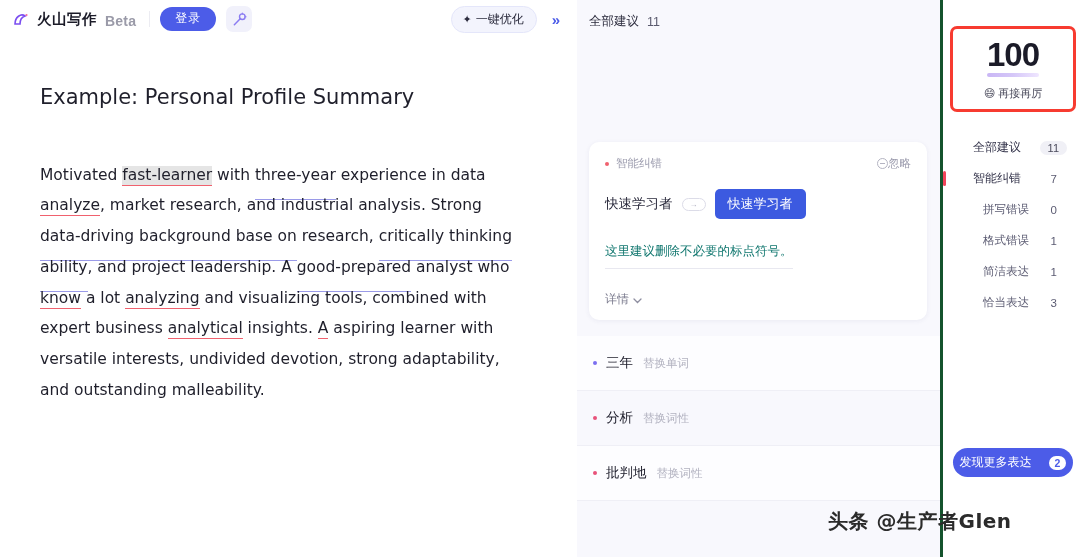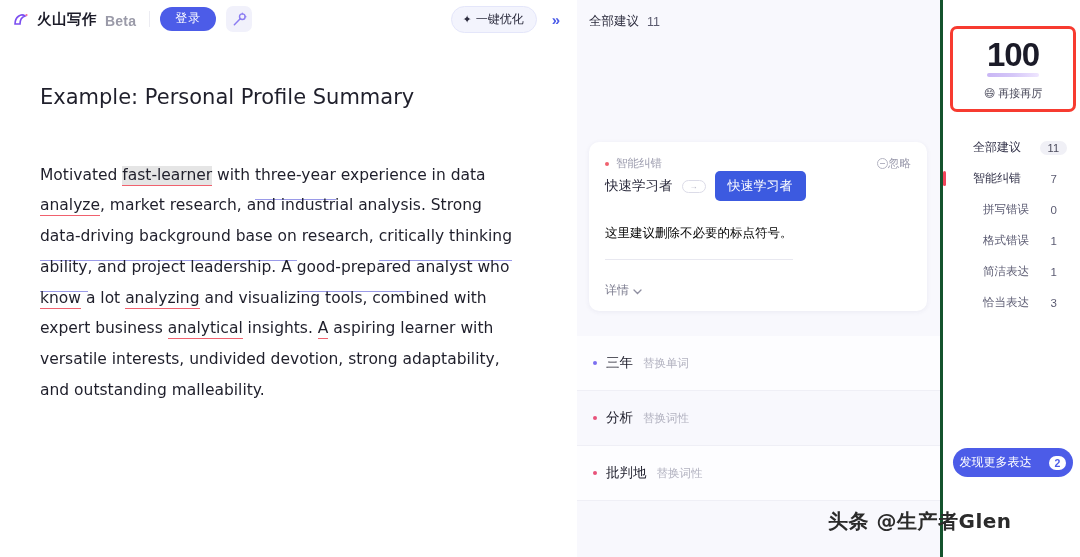--- a/index.html
+++ b/index.html
@@ -91,34 +91,34 @@
     align-items: center; gap: 0; cursor: pointer;
   }
   .ignore-icon {
     width: 11px; height: 11px; border: 1px solid #b4b4c2; border-radius: 50%;
     position: relative;
   }
   .ignore-icon::after {
     content: ""; position: absolute; left: 2px; top: 4px; width: 5px; height: 1px;
     background: #b4b4c2;
   }
-  .card-row { display: flex; align-items: center; gap: 9px; }
+  .card-row { display: flex; align-items: center; gap: 9px; margin-top: 18px; }
   .old-text { font-size: 13.5px; color: #2b2b3d; }
   .arrow-pill {
     width: 24px; height: 13px; border: 1px solid #dcdce8; border-radius: 7px;
     display: flex; align-items: center; justify-content: center;
     font-size: 8px; color: #b0b0c0;
   }
   .new-btn {
     background: #3c5ae0; color: #fff; font-size: 13px; border: none;
     border-radius: 5px; padding: 6px 13px; cursor: pointer; font-weight: 500;
   }
   .card-desc {
-    margin-top: 22px; font-size: 12.5px; color: #000000; line-height: 1.6;
-    border-bottom: 1px solid #e8e8f0; display: inline-block; padding-bottom: 16px;
+    margin-top: 22px; font-size: 12.5px; color: #0f766e; line-height: 1.6;
+    border-bottom: 1px solid #e8e8f0; display: inline-block; padding-bottom: 7px;
   }
   .card-more {
     margin-top: 22px; font-size: 12px; color: #7b7b8e; display: flex;
     align-items: center; gap: 4px; cursor: pointer;
   }
 
   .sugg-list { position: absolute; left: 0; top: 336px; width: 363px; }
   .sugg-item {
     height: 55px; display: flex; align-items: center; padding: 0 16px;
     border-bottom: 1px solid #efeff6; cursor: pointer;

